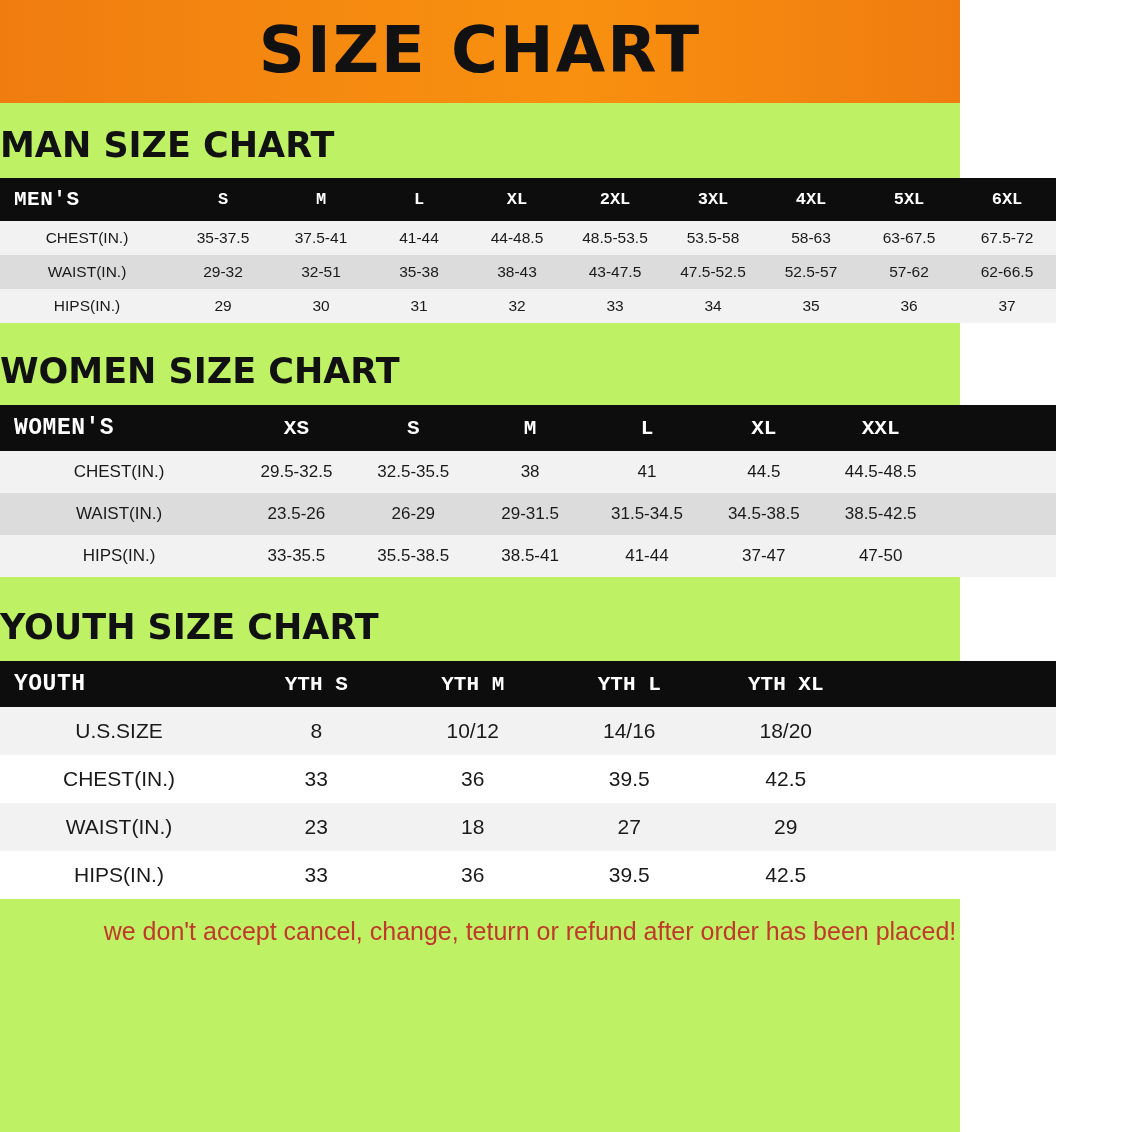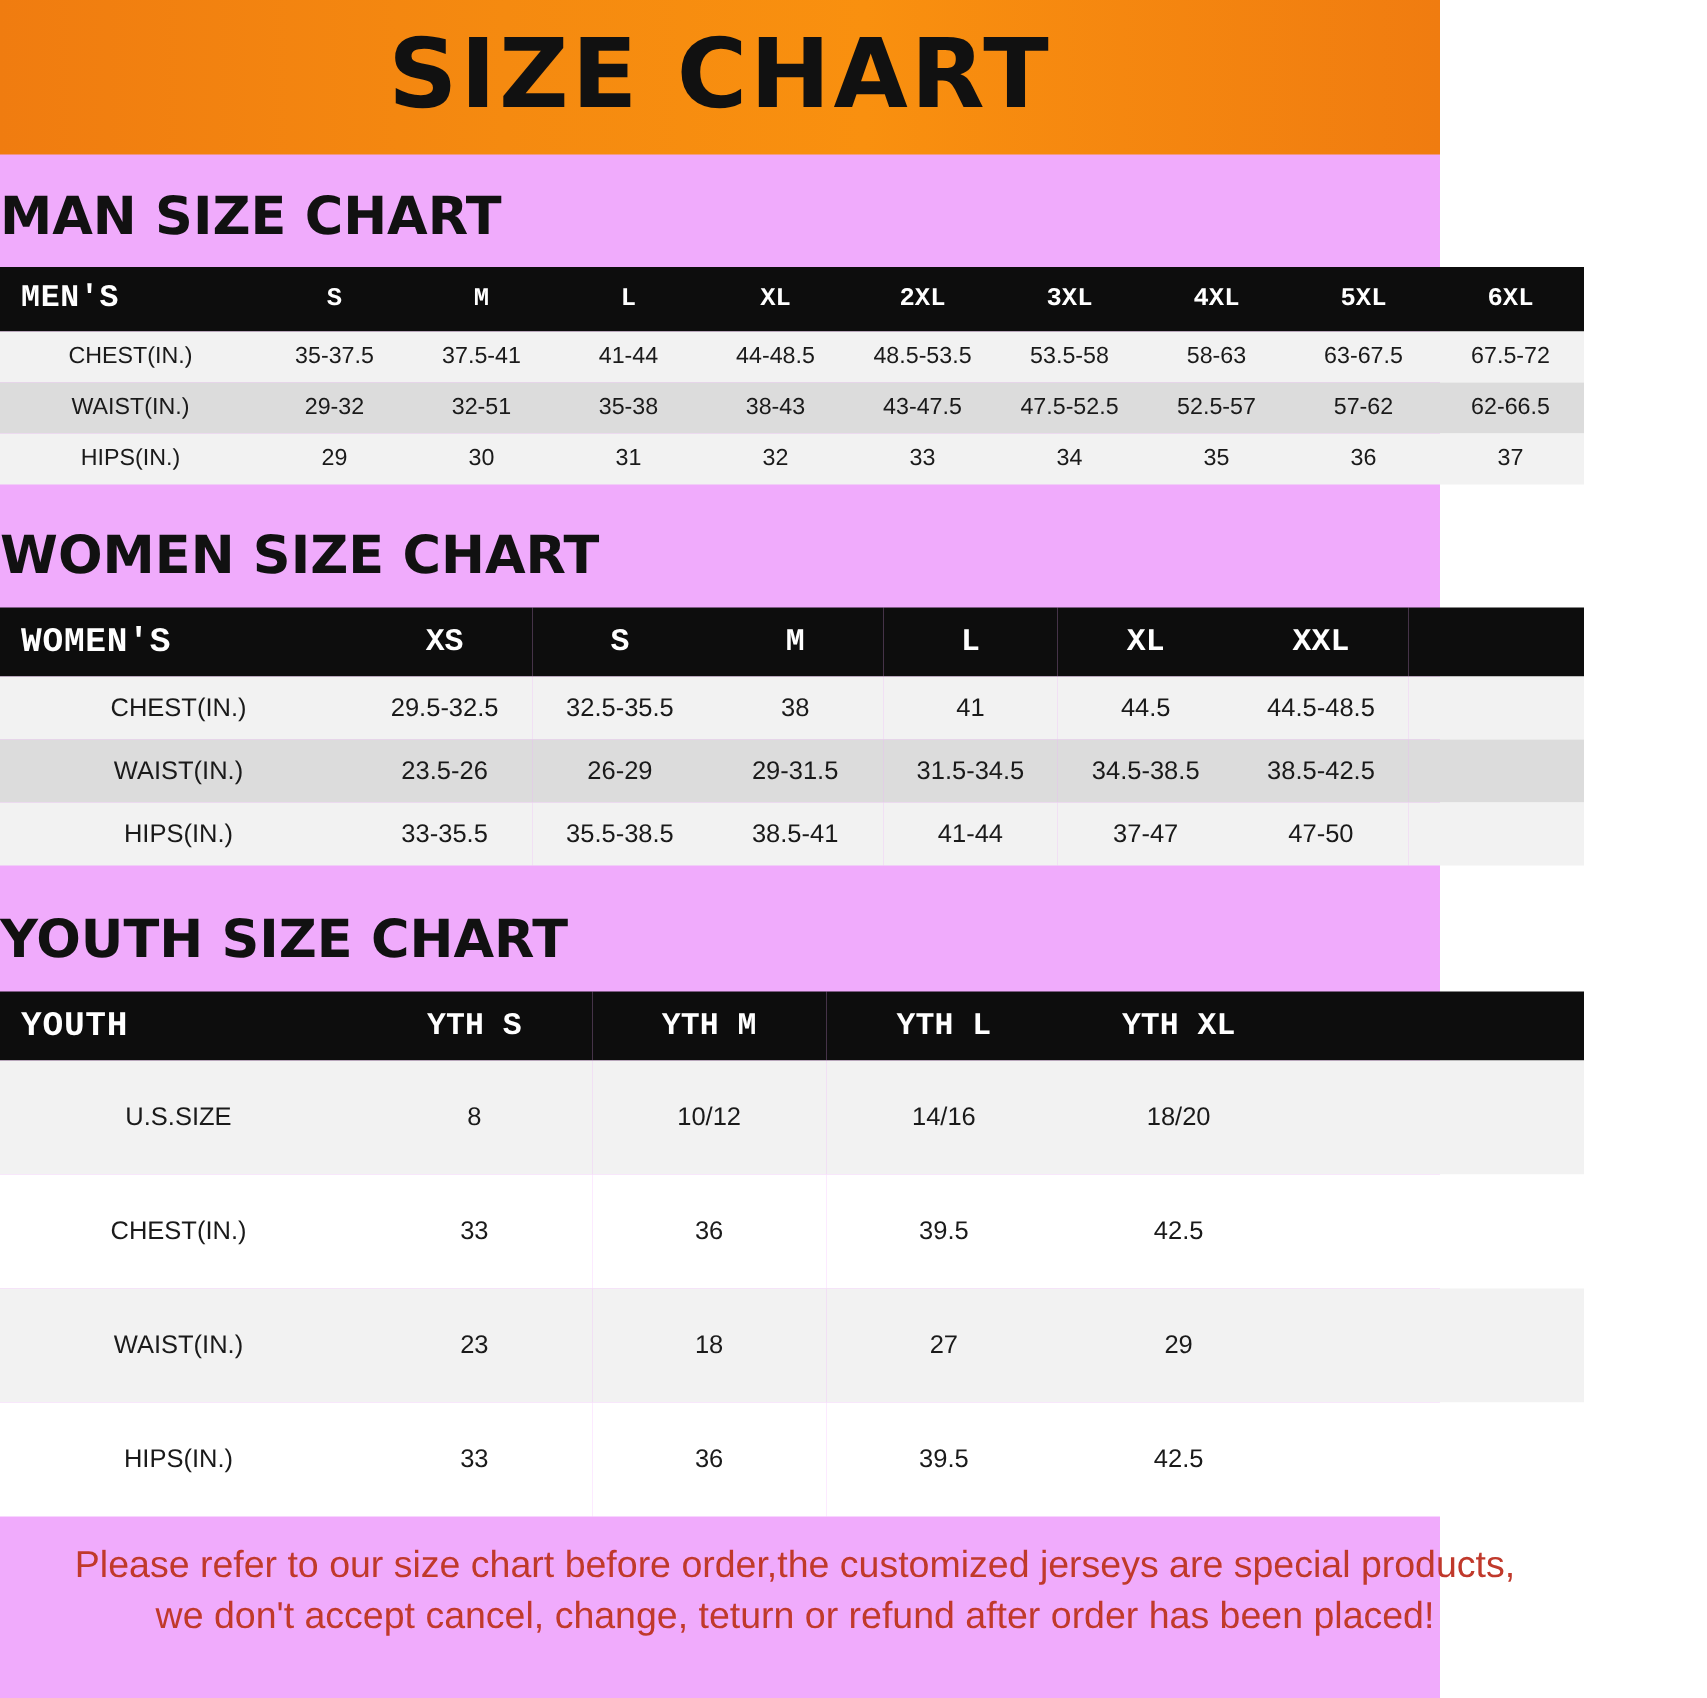--- a/index.html
+++ b/index.html
@@ -11,21 +11,21 @@
     height: 1132px;
     background: #ffffff;
     font-family: "Liberation Sans", sans-serif;
     overflow: hidden;
   }
 
   .page {
     position: relative;
     width: 960px;
     height: 1132px;
-    background: #f0abfc;
+    background: #bef264;
   }
 
   
   .banner {
     height: 103px;
     background: linear-gradient(90deg, #f07c10 0%, #f58a10 35%, #f9900f 60%, #f07c10 100%);
     display: flex;
     align-items: center;
     justify-content: center;
   }
@@ -97,21 +97,21 @@
   #men-table tbody td { font-size: 15.5px; }
 
   #women-table { margin-top: 14px; }
   #women-table thead th { font-size: 21px; }
   #women-table thead th.rowhead { font-size: 23px; }
   #women-table tbody td { font-size: 17px; padding: 11px 2px; }
 
   #youth-table { margin-top: 14px; }
   #youth-table thead th { font-size: 21px; }
   #youth-table thead th.rowhead { font-size: 23px; }
-  #youth-table tbody td { font-size: 17px; padding: 28px 2px; text-align: center; }
+  #youth-table tbody td { font-size: 21px; padding: 12px 2px; text-align: center; }
   #youth-table tbody tr.band-white td { background: #ffffff; }
 
   
   .note {
     margin: 16px auto 0 auto;
     width: 1060px;
     text-align: center;
     color: #c0392b;
     font-size: 25px;
     line-height: 1.35;
@@ -280,17 +280,16 @@
           <td>36</td>
           <td>39.5</td>
           <td>42.5</td>
           <td></td>
         </tr>
       </tbody>
     </table>
   </div>
 
   <div class="note">
-    <span>Please refer to our size chart before order,the customized jerseys are special products,</span>
     <span>we don't accept cancel, change, teturn or refund after order has been placed!</span>
   </div>
 
 </div>
 
 </body></html>

